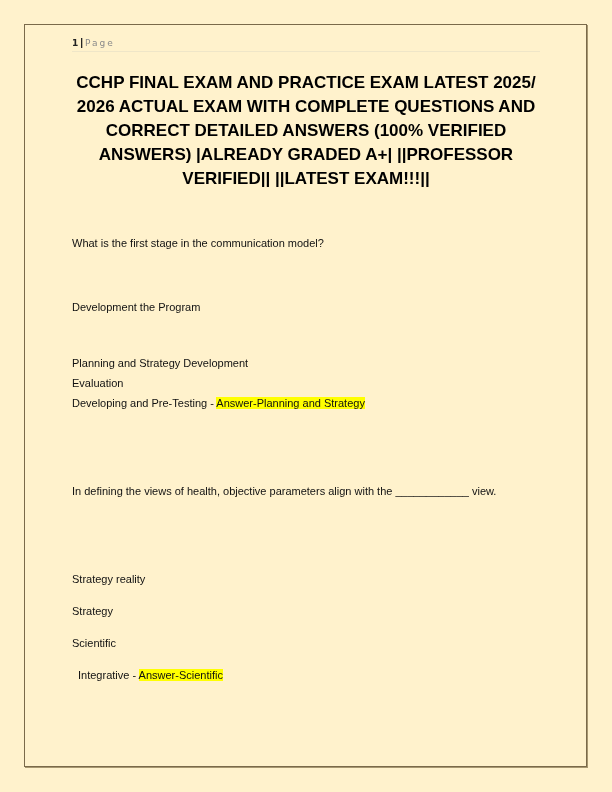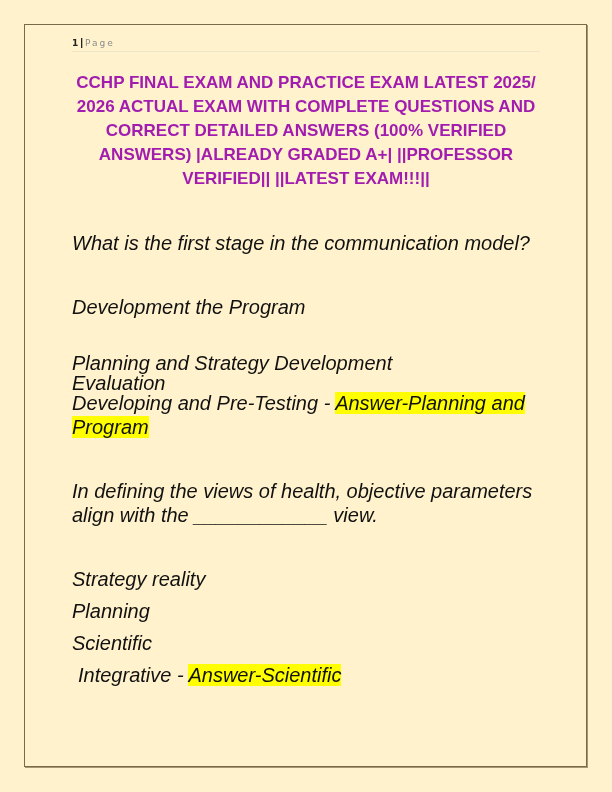--- a/index.html
+++ b/index.html
@@ -29,51 +29,50 @@
     line-height: 13px;
   }
   .header .num { font-weight: bold; color: #222; font-family: "DejaVu Sans", sans-serif; font-size: 9px; }
   .header .sep { color: #222; font-weight: bold; margin: 0 2px; }
   .header .pg { color: #8a8a8a; letter-spacing: 2px; font-family: "DejaVu Sans", sans-serif; font-size: 9px; }
   .title {
     position: absolute;
     left: 60px; top: 71px;
     width: 492px;
     text-align: center;
-    color: #a21caf;
+    color: #000000;
     font-weight: bold;
     font-size: 17px;
     line-height: 24px;
   }
   .q {
     position: absolute;
     left: 72px;
     width: 470px;
-    font-size: 20px;
+    font-size: 11px;
     line-height: 24px;
-    font-style: italic;
   }
   .hl { background: #ffff00; }
 </style>
 </head>
 <body>
 
 <div class="page-border"></div>
 
 <div class="header">
   <span class="num">1</span><span class="sep">|</span><span class="pg">Page</span>
 </div>
 
 <div class="title">CCHP FINAL EXAM AND PRACTICE EXAM LATEST 2025/ 2026 ACTUAL EXAM WITH COMPLETE QUESTIONS AND CORRECT DETAILED ANSWERS (100% VERIFIED ANSWERS) |ALREADY GRADED A+| ||PROFESSOR VERIFIED|| ||LATEST EXAM!!!||</div>
 
 <div class="q" style="top:231px;">What is the first stage in the communication model?</div>
 
 <div class="q" style="top:295px;">Development the Program</div>
 <div class="q" style="top:327px;margin-top:24px;">Planning and Strategy Development</div>
 <div class="q" style="top:359px;margin-top:12px;">Evaluation</div>
-<div class="q" style="top:391px;"><span>Developing and Pre-Testing - </span><span class="hl">Answer-Planning and Program</span></div>
+<div class="q" style="top:391px;"><span>Developing and Pre-Testing - </span><span class="hl">Answer-Planning and Strategy</span></div>
 
 <div class="q" style="top:479px;">In defining the views of health, objective parameters align with the ____________ view.</div>
 
 <div class="q" style="top:567px;">Strategy reality</div>
-<div class="q" style="top:599px;">Planning</div>
+<div class="q" style="top:599px;">Strategy</div>
 <div class="q" style="top:631px;">Scientific</div>
 <div class="q" style="top:663px;margin-left:6px;"><span>Integrative - </span><span class="hl">Answer-Scientific</span></div>
 
 </body></html>

